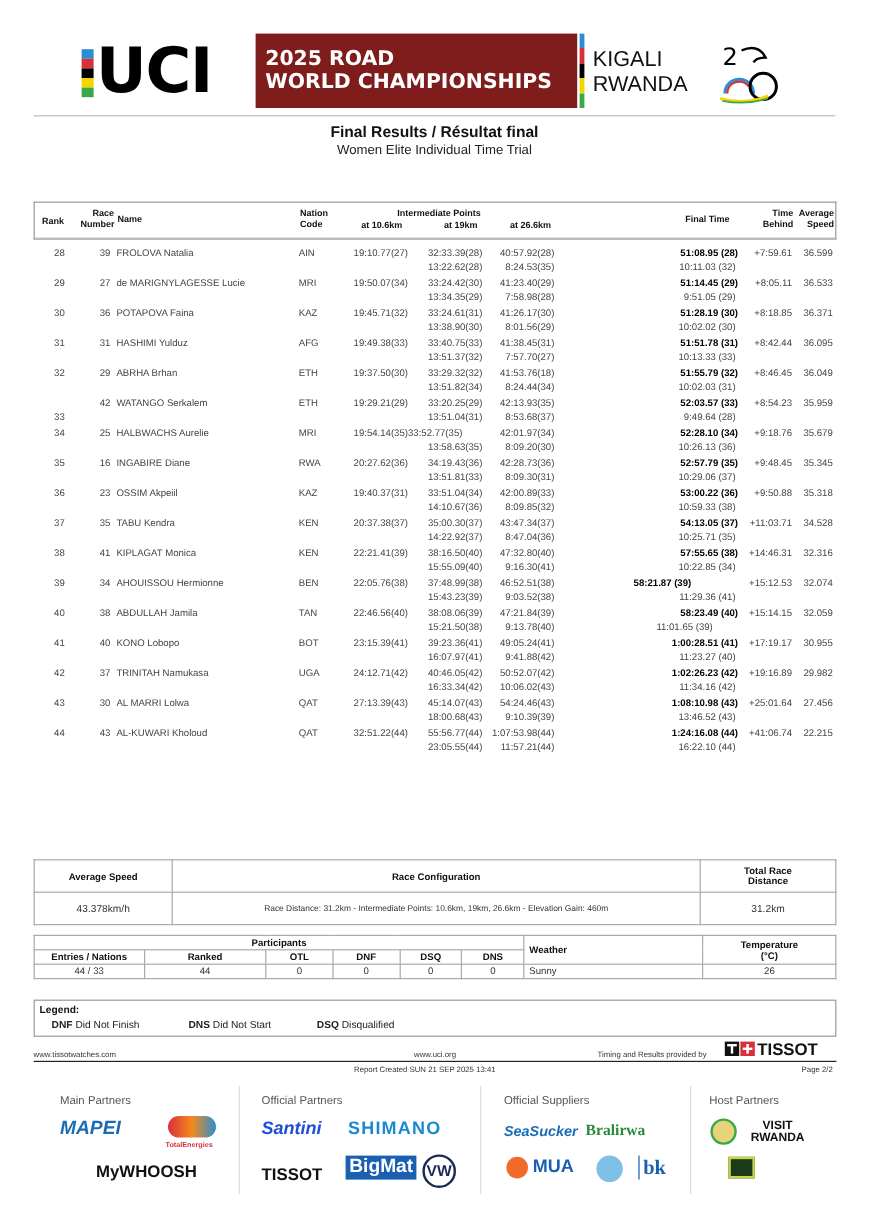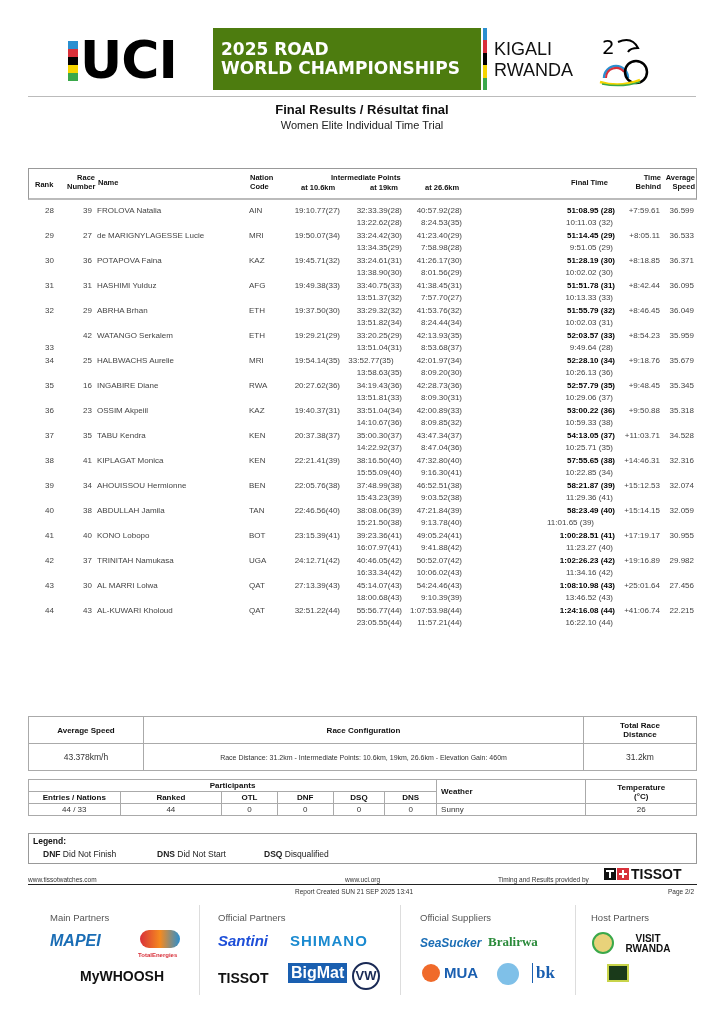--- a/index.html
+++ b/index.html
@@ -1,21 +1,21 @@
 <!DOCTYPE html>
 <html><head>
 <meta charset="utf-8">
 <style>
   * { box-sizing: border-box; margin: 0; padding: 0; }
   body { width: 724px; height: 1024px; background: #fff; font-family: "Liberation Sans", sans-serif; color: #222; position: relative; overflow: hidden; }
   .hdr { position: absolute; top: 28px; left: 66px; height: 62px; width: 600px; }
   .uci-bars { position: absolute; left: 2px; top: 13px; width: 10px; height: 40px; }
   .uci-bars div { height: 8px; }
   .uci-text { position: absolute; left: 14px; top: 2px; font-size: 52px; font-weight: 900; letter-spacing: -1px; color: #000; font-family: "DejaVu Sans", sans-serif; line-height: 60px; }
-  .black-box { position: absolute; left: 147px; top: 0; width: 268px; height: 62px; background: #4d7c0f; color: #fff; font-weight: bold; font-family: "DejaVu Sans", sans-serif; font-size: 17px; line-height: 19px; padding: 12px 0 0 8px; }
+  .black-box { position: absolute; left: 147px; top: 0; width: 268px; height: 62px; background: #7f1d1d; color: #fff; font-weight: bold; font-family: "DejaVu Sans", sans-serif; font-size: 17px; line-height: 19px; padding: 12px 0 0 8px; }
   .box-stripe { position: absolute; left: 417px; top: 0; width: 4px; height: 62px; }
   .box-stripe div { height: 12.4px; }
   .kigali { position: absolute; left: 428px; top: 11px; font-size: 18px; line-height: 21px; color: #111; }
   .kigali-logo { position: absolute; left: 530px; top: 6px; width: 56px; height: 54px; }
   .hr-top { position: absolute; top: 96px; left: 28px; width: 668px; border-top: 1px solid #bbb; }
   .title { position: absolute; top: 102px; width: 724px; text-align: center; font-weight: bold; font-size: 13px; color: #111; }
   .subtitle { position: absolute; top: 119px; width: 724px; text-align: center; font-size: 11px; color: #222; }
   .thead { position: absolute; top: 168px; left: 28px; width: 669px; height: 32px; border: 1px solid #999; border-bottom: 2px solid #bbb; font-size: 7.5px; font-weight: bold; color: #111; }
   .th { position: absolute; line-height: 9px; }
   .rows { position: absolute; top: 205px; left: 28px; width: 669px; font-size: 8px; color: #444; }
@@ -164,21 +164,21 @@
   </div>
 
   <div class="row">
     <div class="cell r1" style="left:10px;width:16px;text-align:right;">32</div>
     <div class="cell r1" style="left:46px;width:18px;text-align:right;">29</div>
     <div class="cell r1" style="left:69px;">ABRHA Brhan</div>
     <div class="cell r1" style="left:221px;">ETH</div>
     <div class="cell r1" style="left:250px;width:62px;text-align:right;">19:37.50(30)</div>
     <div class="cell r1" style="left:312px;width:62px;text-align:right;">33:29.32(32)</div>
     <div class="cell r2" style="left:312px;width:62px;text-align:right;">13:51.82(34)</div>
-    <div class="cell r1" style="left:370px;width:64px;text-align:right;">41:53.76(32)</div>
+    <div class="cell r1" style="left:370px;width:64px;text-align:right;">41:53.76(18)</div>
     <div class="cell r2" style="left:370px;width:64px;text-align:right;">8:24.44(34)</div>
     <div class="cell r1 bold" style="left:500px;width:87px;text-align:right;">51:55.79 (32)</div>
     <div class="cell r2" style="left:500px;width:85px;text-align:right;">10:02.03 (31)</div>
     <div class="cell r1" style="left:588px;width:44px;text-align:right;">+8:46.45</div>
     <div class="cell r1" style="left:634px;width:32px;text-align:right;">36.049</div>
   </div>
 
   <div class="row">
     <div class="cell r1" style="left:10px;width:16px;text-align:right;margin-top:12px;">33</div>
     <div class="cell r1" style="left:46px;width:18px;text-align:right;">42</div>
@@ -194,21 +194,21 @@
     <div class="cell r1" style="left:588px;width:44px;text-align:right;">+8:54.23</div>
     <div class="cell r1" style="left:634px;width:32px;text-align:right;">35.959</div>
   </div>
 
   <div class="row">
     <div class="cell r1" style="left:10px;width:16px;text-align:right;">34</div>
     <div class="cell r1" style="left:46px;width:18px;text-align:right;">25</div>
     <div class="cell r1" style="left:69px;">HALBWACHS Aurelie</div>
     <div class="cell r1" style="left:221px;">MRI</div>
     <div class="cell r1" style="left:250px;width:62px;text-align:right;">19:54.14(35)</div>
-    <div class="cell r1" style="left:312px;width:62px;text-align:center;">33:52.77(35)</div>
+    <div class="cell r1" style="left:312px;width:62px;text-align:left;">33:52.77(35)</div>
     <div class="cell r2" style="left:312px;width:62px;text-align:right;">13:58.63(35)</div>
     <div class="cell r1" style="left:370px;width:64px;text-align:right;">42:01.97(34)</div>
     <div class="cell r2" style="left:370px;width:64px;text-align:right;">8:09.20(30)</div>
     <div class="cell r1 bold" style="left:500px;width:87px;text-align:right;">52:28.10 (34)</div>
     <div class="cell r2" style="left:500px;width:85px;text-align:right;">10:26.13 (36)</div>
     <div class="cell r1" style="left:588px;width:44px;text-align:right;">+9:18.76</div>
     <div class="cell r1" style="left:634px;width:32px;text-align:right;">35.679</div>
   </div>
 
   <div class="row">
@@ -278,21 +278,21 @@
   <div class="row">
     <div class="cell r1" style="left:10px;width:16px;text-align:right;">39</div>
     <div class="cell r1" style="left:46px;width:18px;text-align:right;">34</div>
     <div class="cell r1" style="left:69px;">AHOUISSOU Hermionne</div>
     <div class="cell r1" style="left:221px;">BEN</div>
     <div class="cell r1" style="left:250px;width:62px;text-align:right;">22:05.76(38)</div>
     <div class="cell r1" style="left:312px;width:62px;text-align:right;">37:48.99(38)</div>
     <div class="cell r2" style="left:312px;width:62px;text-align:right;">15:43.23(39)</div>
     <div class="cell r1" style="left:370px;width:64px;text-align:right;">46:52.51(38)</div>
     <div class="cell r2" style="left:370px;width:64px;text-align:right;">9:03.52(38)</div>
-    <div class="cell r1 bold" style="left:500px;width:87px;text-align:right;">58:21.87 (39)</div>
+    <div class="cell r1 bold" style="left:500px;width:87px;text-align:left;">58:21.87 (39)</div>
     <div class="cell r2" style="left:500px;width:85px;text-align:right;">11:29.36 (41)</div>
     <div class="cell r1" style="left:588px;width:44px;text-align:right;">+15:12.53</div>
     <div class="cell r1" style="left:634px;width:32px;text-align:right;">32.074</div>
   </div>
 
   <div class="row">
     <div class="cell r1" style="left:10px;width:16px;text-align:right;">40</div>
     <div class="cell r1" style="left:46px;width:18px;text-align:right;">38</div>
     <div class="cell r1" style="left:69px;">ABDULLAH Jamila</div>
     <div class="cell r1" style="left:221px;">TAN</div>

